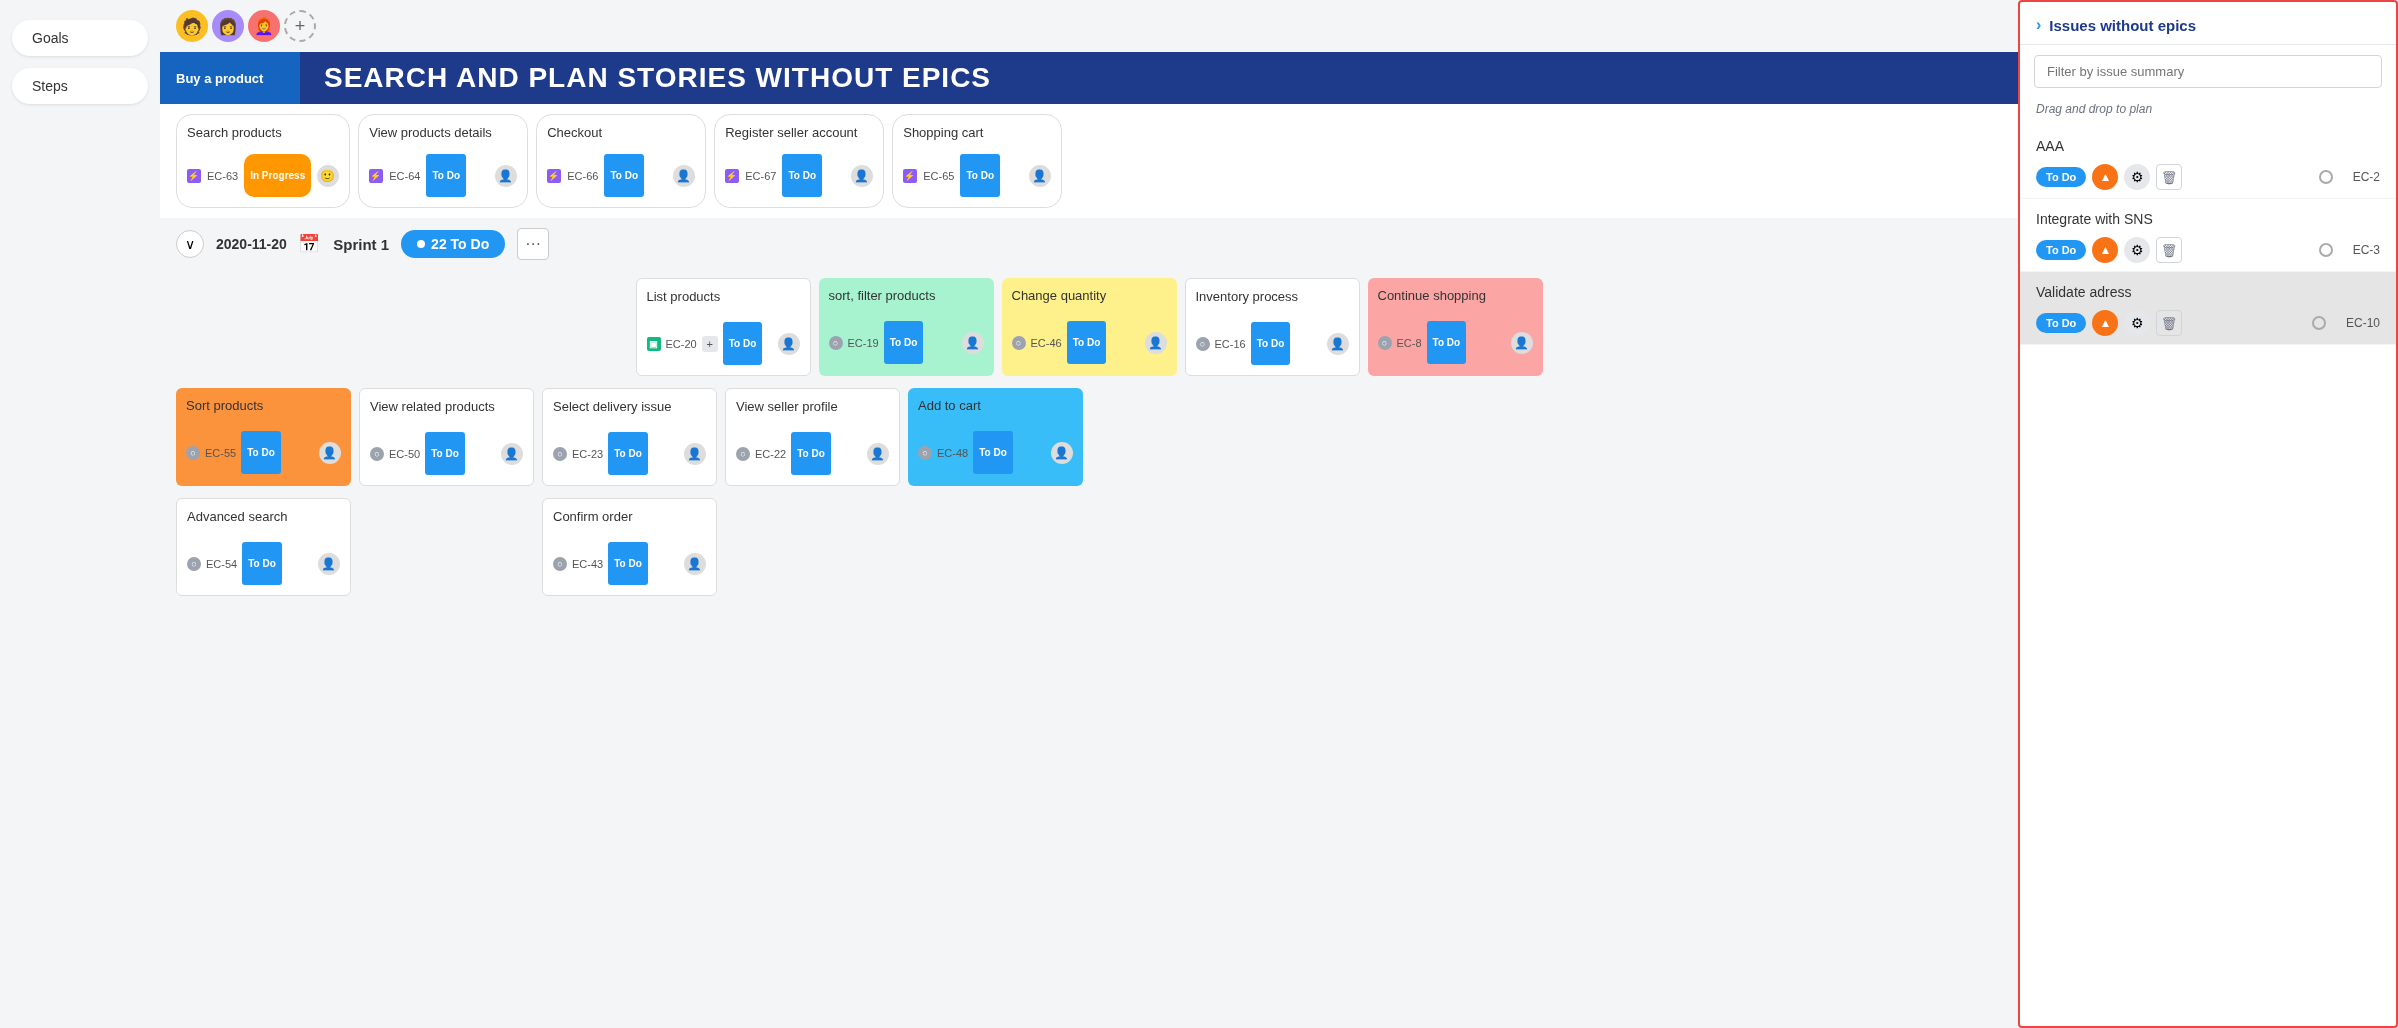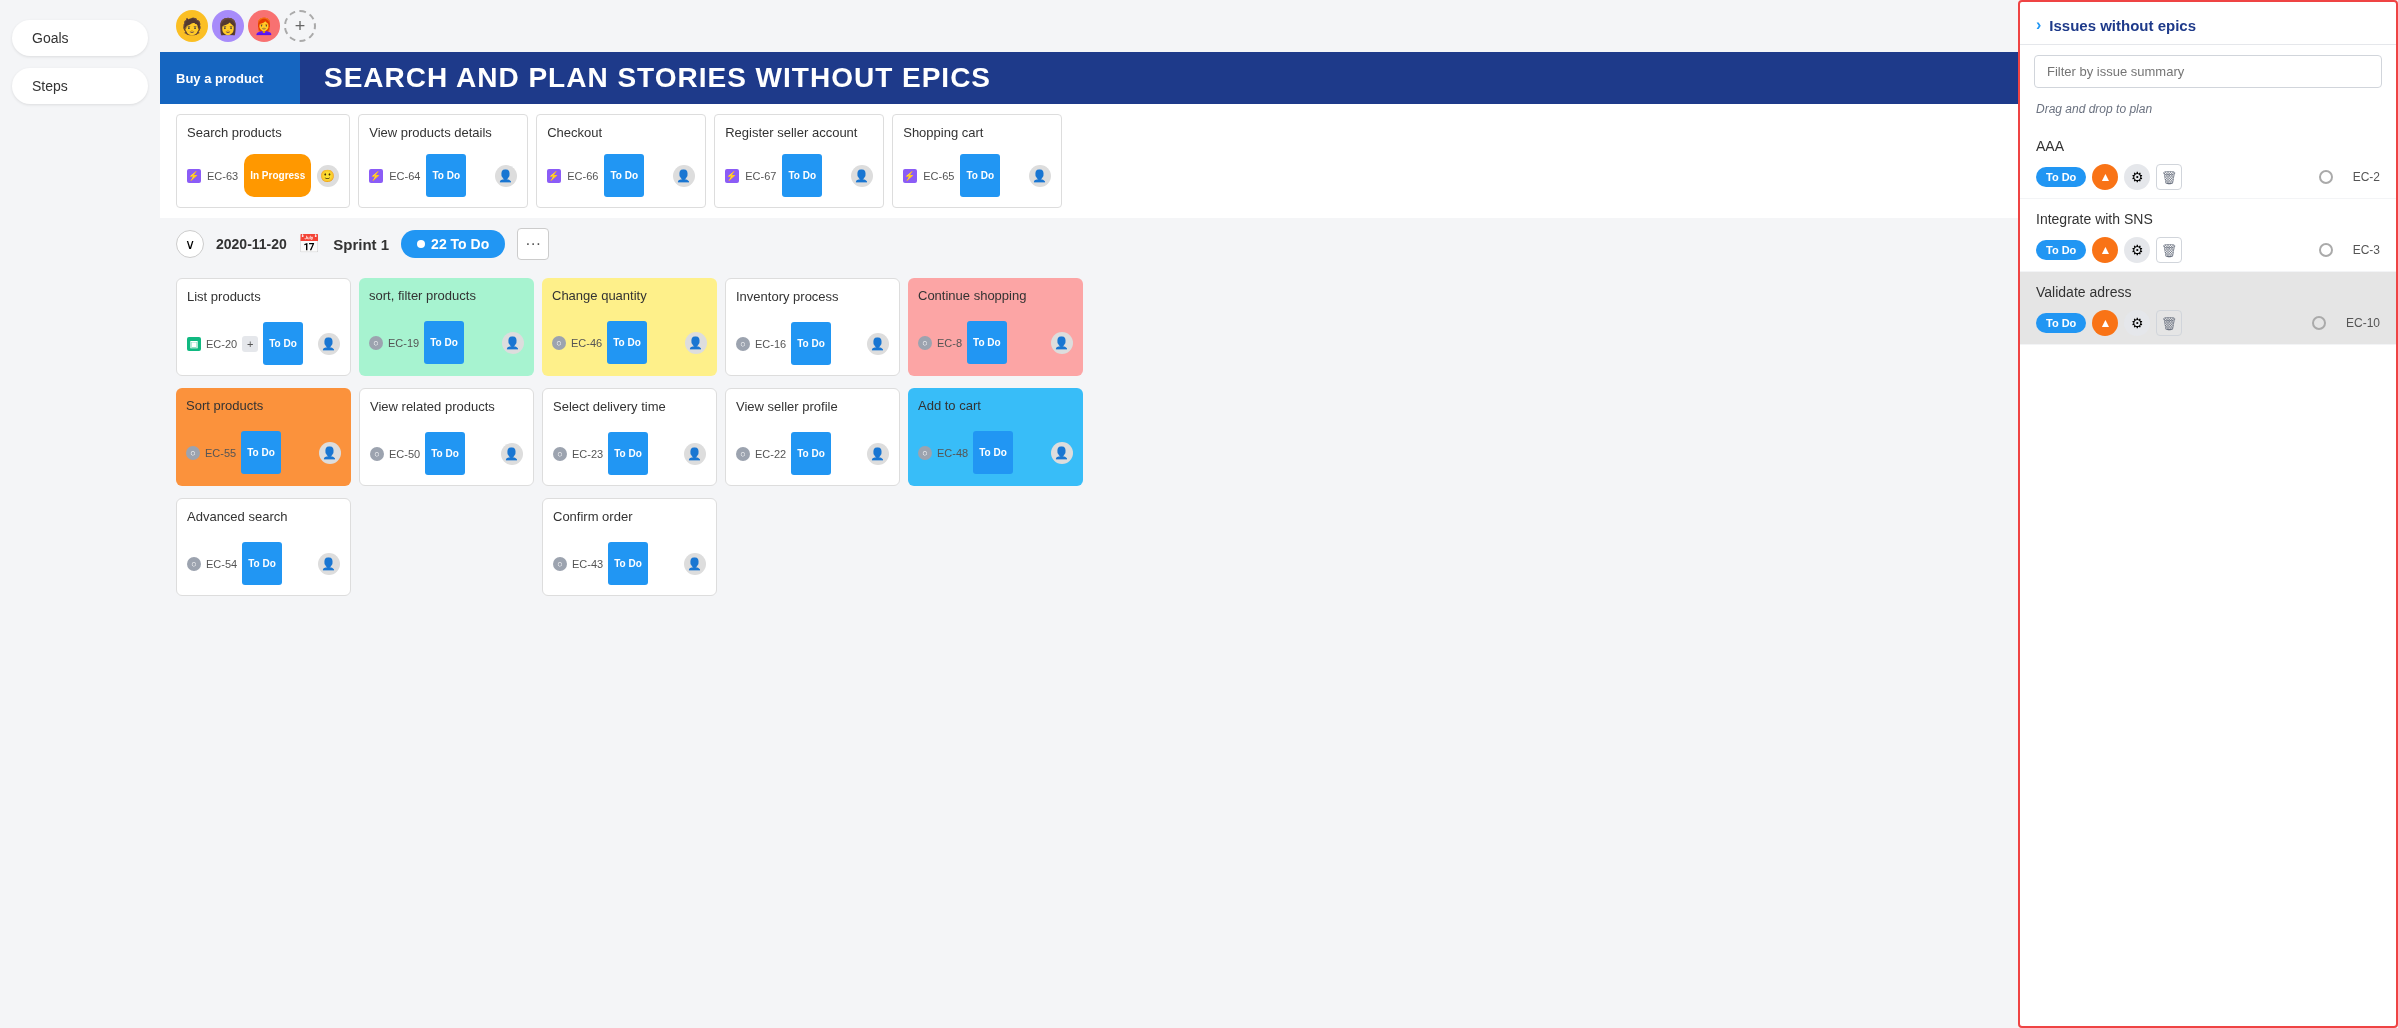--- a/index.html
+++ b/index.html
@@ -105,21 +105,21 @@
     .stories-row {
       display: flex;
       gap: 8px;
       padding: 10px 16px;
       background: white;
       overflow-x: auto;
     }
     .story-card {
       background: white;
       border: 1px solid #ddd;
-      border-radius: 4px;
+      border-radius: 16px;
       padding: 10px;
       min-width: 170px;
       max-width: 190px;
       flex-shrink: 0;
     }
     .story-card-title {
       font-size: 13px;
       font-weight: 500;
       margin-bottom: 14px;
       color: #333;
@@ -255,20 +255,21 @@
       font-size: 16px;
       color: #555;
     }
 
     
     .sprint-cards {
       display: flex;
       gap: 8px;
       padding: 8px 16px;
       overflow-x: auto;
+      justify-content: center;
     }
     .sprint-card {
       border-radius: 6px;
       padding: 10px;
       min-width: 175px;
       max-width: 190px;
       flex-shrink: 0;
     }
     .sprint-card.white { background: white; border: 1px solid #ddd; }
     .sprint-card.green { background: #a7f3d0; border: none; }
@@ -586,21 +587,21 @@
     <div class="sprint-card white">
       <div class="sprint-card-title">View related products</div>
       <div class="sprint-card-footer">
         <div class="issue-icon-gray">○</div>
         <span class="issue-badge">EC-50</span>
         <span class="status-badge status-todo">To Do</span>
         <div class="story-card-avatar">👤</div>
       </div>
     </div>
     <div class="sprint-card white">
-      <div class="sprint-card-title">Select delivery time</div>
+      <div class="sprint-card-title">Select delivery issue</div>
       <div class="sprint-card-footer">
         <div class="issue-icon-gray">○</div>
         <span class="issue-badge">EC-23</span>
         <span class="status-badge status-todo">To Do</span>
         <div class="story-card-avatar">👤</div>
       </div>
     </div>
     <div class="sprint-card white">
       <div class="sprint-card-title">View seller profile</div>
       <div class="sprint-card-footer">

